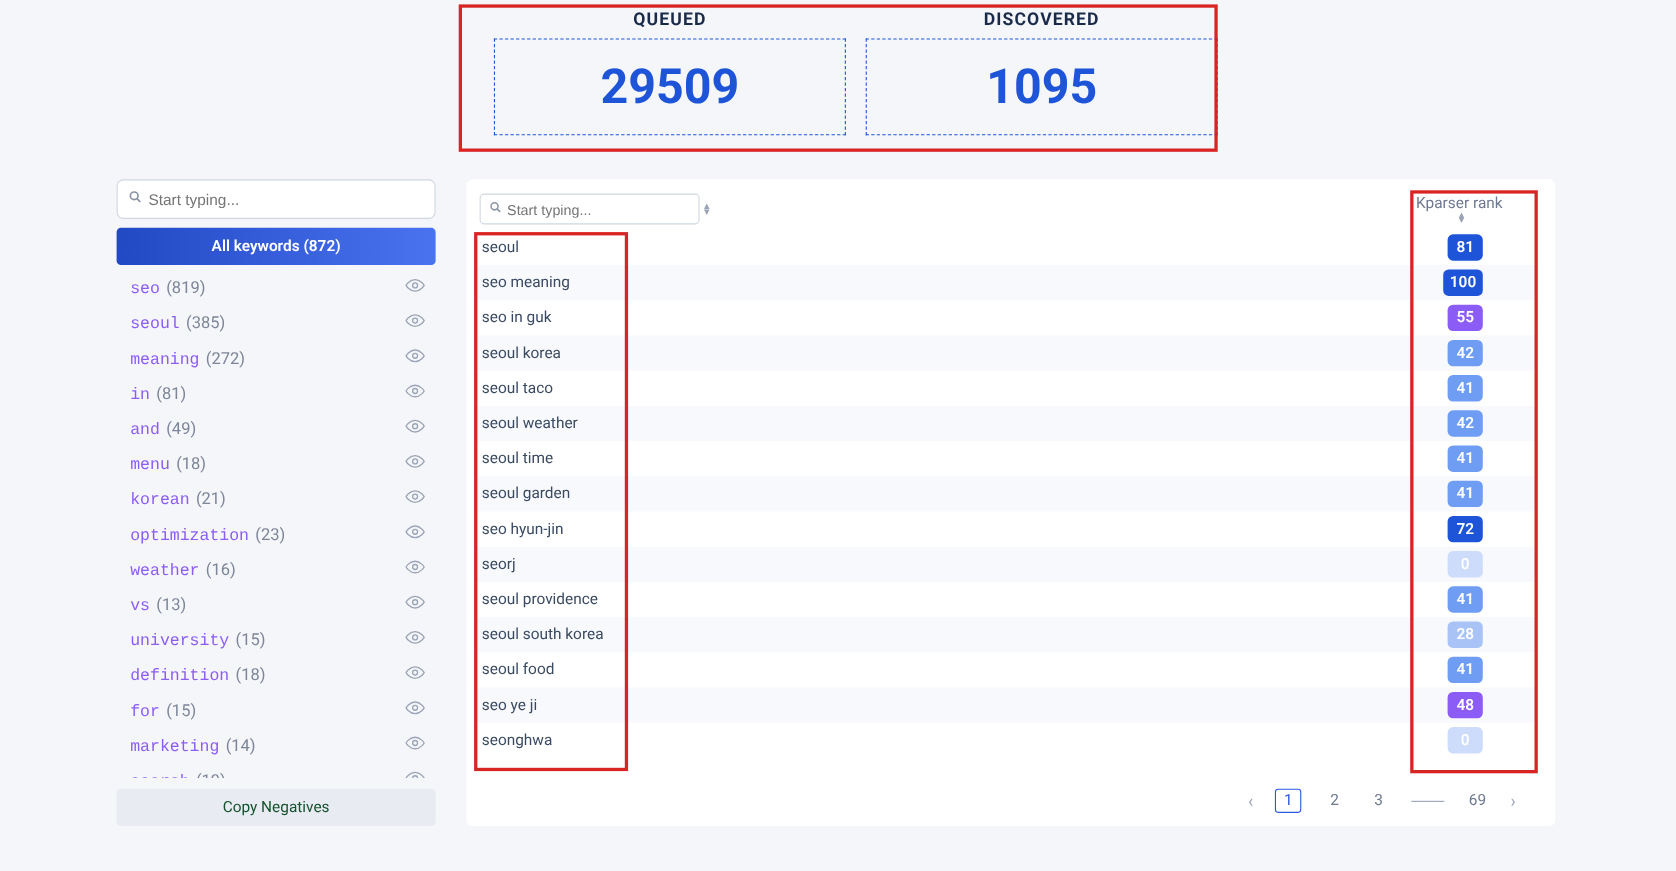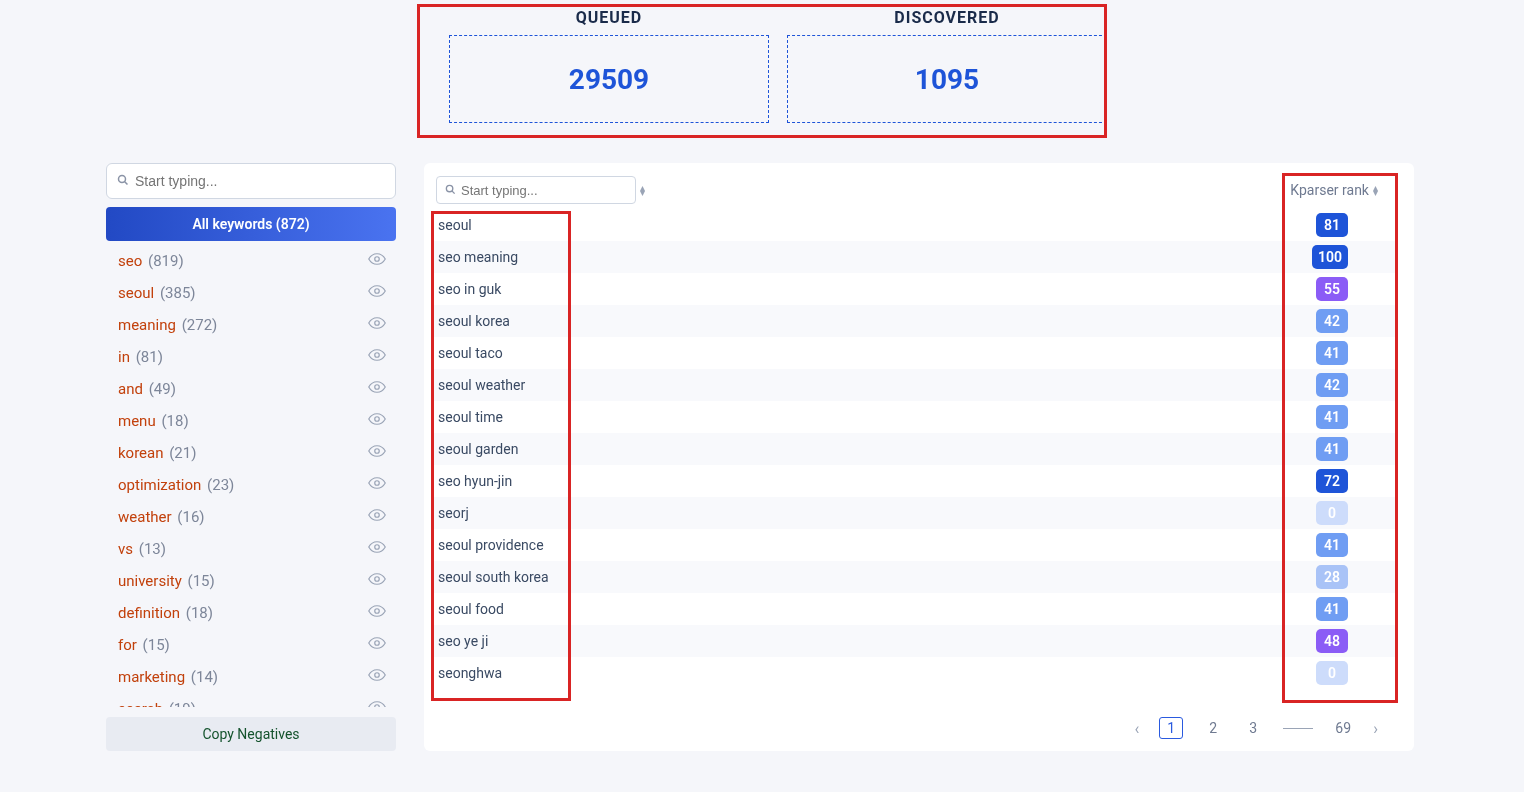--- a/index.html
+++ b/index.html
@@ -43,21 +43,21 @@
   padding-bottom: 8px;
 }
 .stat-box {
   border: 1.5px dashed #1e54d8;
   height: 88px;
   display: flex;
   align-items: center;
   justify-content: center;
 }
 .stat-value {
-  font-size: 28px;
+  font-size: 44px;
   font-weight: 700;
   color: #1e54d8;
 }
 
 
 .content-wrap {
   display: flex;
   padding: 40px 110px 0 106px;
   gap: 28px;
 }
@@ -118,21 +118,21 @@
 .keyword-list::-webkit-scrollbar-thumb { background: #c2cad8; border-radius: 3px; }
 .kw-item {
   display: flex;
   align-items: center;
   justify-content: space-between;
   height: 32px;
   padding: 0 4px 0 12px;
   font-size: 15px;
   cursor: pointer;
 }
-.kw-item .kw-word { color: #c2410c; }
+.kw-item .kw-word { color: #8b5cf6; font-family: Liberation Mono, monospace; }
 .kw-item .kw-count { color: #7d8699; margin-left: 2px; }
 .eye-icon { color: #9aa4b6; font-size: 16px; }
 .copy-negatives-btn {
   background: #e8ebf2;
   color: #14532d;
   height: 34px;
   text-align: center;
   line-height: 34px;
   border-radius: 4px;
   font-size: 14px;
@@ -178,26 +178,27 @@
 .sort-arrows {
   color: #9aa4b6;
   font-size: 10px;
   display: flex;
   flex-direction: column;
   line-height: 5px;
   margin-left: 4px;
 }
 .rank-header {
   margin-left: auto;
-  margin-right: 16px;
+  margin-right: 28px;
   color: #6f7a91;
   font-size: 14px;
   display: flex;
   align-items: center;
   cursor: pointer;
+  flex-direction: column;
 }
 .table-body {
   flex: 1;
   overflow: hidden;
 }
 .table-row {
   display: flex;
   align-items: center;
   height: 32px;
   padding: 0 6px;

